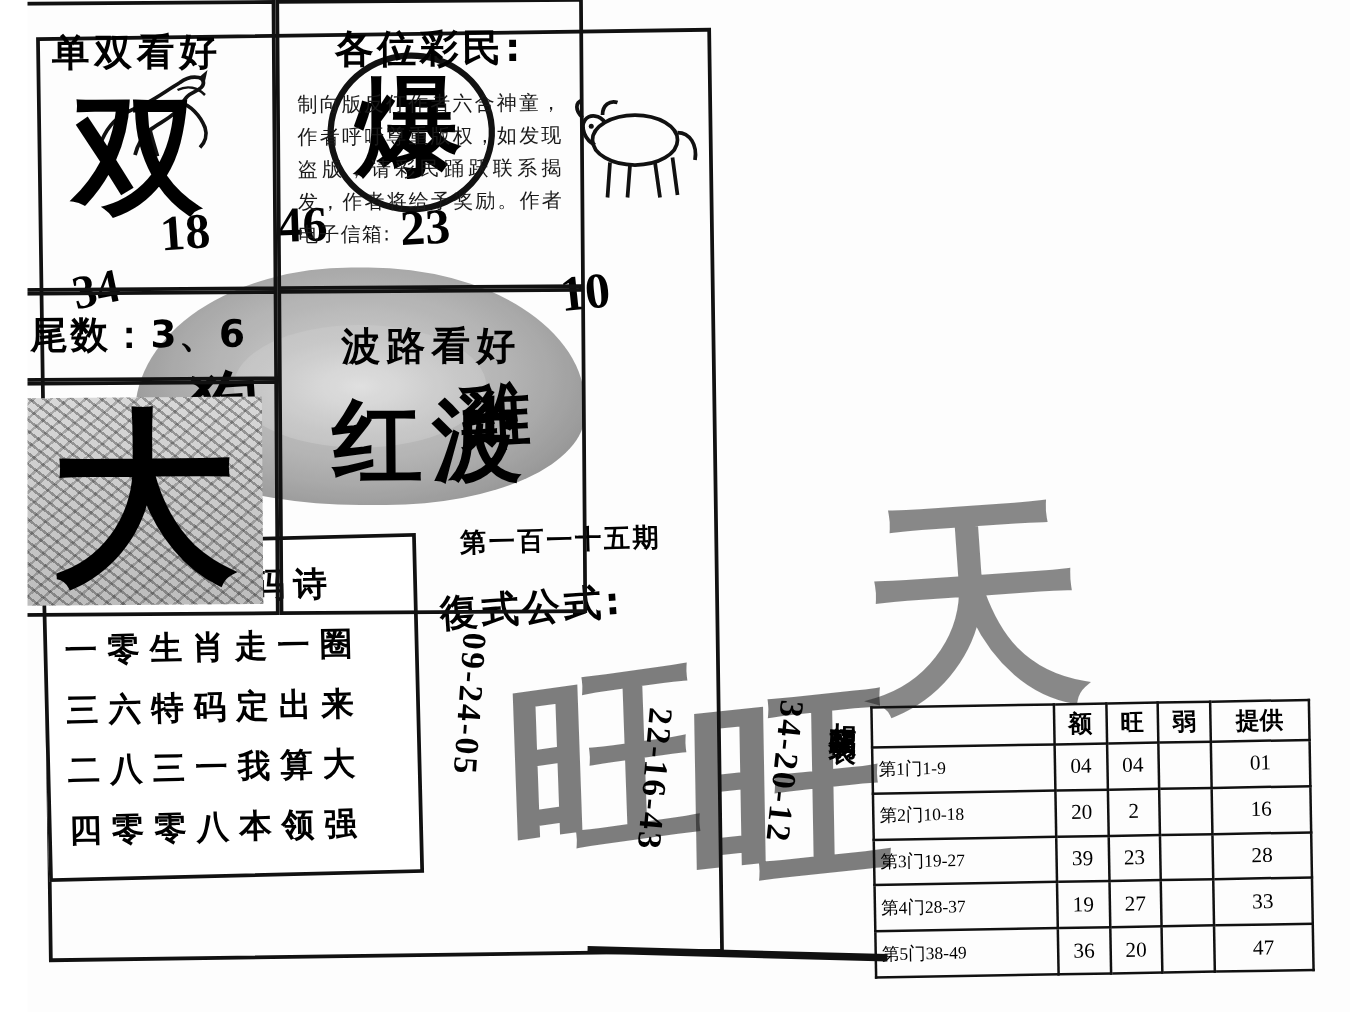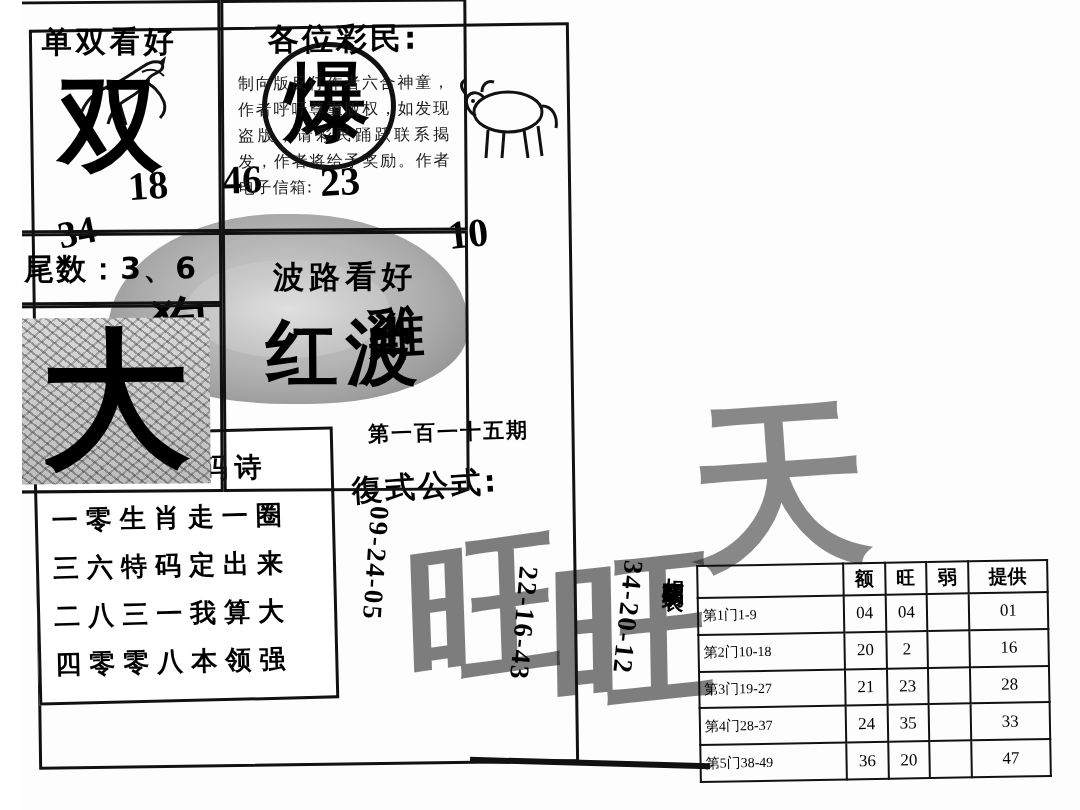--- a/index.html
+++ b/index.html
@@ -303,29 +303,29 @@
         </tr>
         <tr>
           <td class="rowhdr">第2门10-18</td>
           <td>20</td>
           <td>2</td>
           <td></td>
           <td>16</td>
         </tr>
         <tr>
           <td class="rowhdr">第3门19-27</td>
-          <td>21</td>
+          <td>39</td>
           <td>23</td>
           <td></td>
           <td>28</td>
         </tr>
         <tr>
           <td class="rowhdr">第4门28-37</td>
-          <td>24</td>
-          <td>35</td>
+          <td>19</td>
+          <td>27</td>
           <td></td>
           <td>33</td>
         </tr>
         <tr>
           <td class="rowhdr">第5门38-49</td>
           <td>36</td>
           <td>20</td>
           <td></td>
           <td>47</td>
         </tr>

